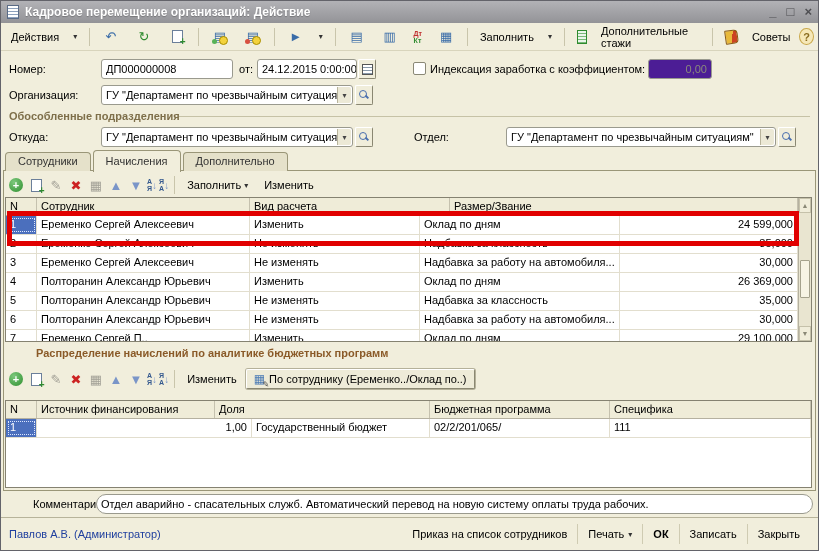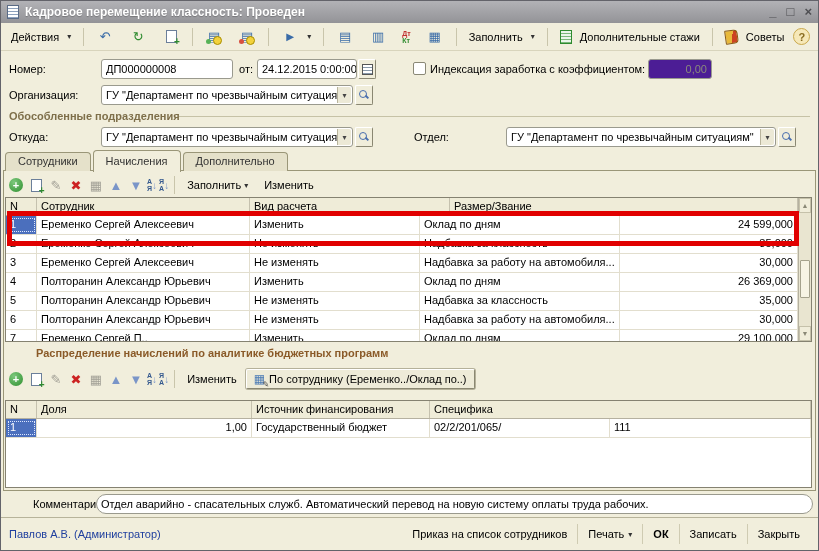--- a/index.html
+++ b/index.html
@@ -14,21 +14,21 @@
   .titlebar .doc-ico { width:12px; height:14px; background:#fff; border:1px solid #5a6b86;
     background-image:repeating-linear-gradient(#fff 0 2px,#8ea2bd 2px 3px); }
   .titlebar .title { color:#fff; font-weight:bold; font-size:12px; flex:1;
     text-shadow:0 1px 1px rgba(0,0,0,.25); white-space:nowrap; overflow:hidden; }
   .winbtns { display:flex; gap:10px; align-items:center; color:#4e4e52; font-weight:bold; font-size:13px; }
   .winbtns span { cursor:default; line-height:14px; }
 
   
   .toolbar { position:absolute; top:22px; left:0; right:0; height:28px; border-bottom:1px solid #d8d4bc;
     display:flex; align-items:center; padding:0 4px; gap:3px; }
-  .tbtn { display:flex; align-items:center; gap:8px; padding:2px 5px; border:1px solid transparent; border-radius:2px; }
+  .tbtn { display:flex; align-items:center; gap:14px; padding:2px 5px; border:1px solid transparent; border-radius:2px; }
   .caret { font-size:8px; color:#333; }
   .tsep { width:1px; height:18px; background:#c9c5ab; margin:0 3px; }
   .ico { width:18px; height:18px; display:inline-flex; align-items:center; justify-content:center;
     font-size:13px; position:relative; }
   .blue { color:#3a6ca8; } .green { color:#2e8b2e; }
   .red { color:#cc2222; } .gray { color:#a2a096; }
   .coin::after { content:""; position:absolute; right:1px; bottom:1px; width:7px; height:7px;
     border-radius:50%; background:#f3d23c; border:1px solid #a98e00; }
   .coin.post::before { content:""; position:absolute; left:1px; bottom:2px; width:5px; height:5px;
     border-radius:50%; background:#57b257; }
@@ -128,21 +128,21 @@
   .fbtn.bold { font-weight:bold; }
   .fsep { width:1px; height:20px; background:#cfcbb2; }
 </style>
 </head>
 <body>
 
 <div class="window">
 
   <div class="titlebar">
     <span class="doc-ico"></span>
-    <span class="title">Кадровое перемещение классность: Проведен</span>
+    <span class="title">Кадровое перемещение организаций: Действие</span>
     <span class="winbtns">
       <span>_</span>
       <span>□</span>
       <span>×</span>
     </span>
   </div>
 
   <div class="toolbar">
     <span class="tbtn">
       <span>Действия</span>
@@ -390,22 +390,23 @@
       <span class="textbtn">Изменить</span>
       <span class="raisedbtn">
         <span class="tblico">▦</span>
         <span>По сотруднику (Еременко../Оклад по..)</span>
       </span>
     </div>
 
     <div class="tablebox t2">
       <div class="thead">
         <span class="th d-n">N</span>
+        <span class="th d-src">Источник финансирования</span>
         <span class="th d-share" style="text-align:left">Доля</span>
-        <span class="th d-src">Источник финансирования</span>
+        <span class="th d-prog">Бюджетная программа</span>
         <span class="th d-spec">Специфика</span>
       </div>
       <div id="distribution-body">
           <div class="trow selected">
             <div class="td d-n sel-n">1</div>
             <div class="td d-share">1,00</div>
             <div class="td d-src">Государственный бюджет</div>
             <div class="td d-prog">02/2/201/065/</div>
             <div class="td d-spec">111</div>
           </div>

